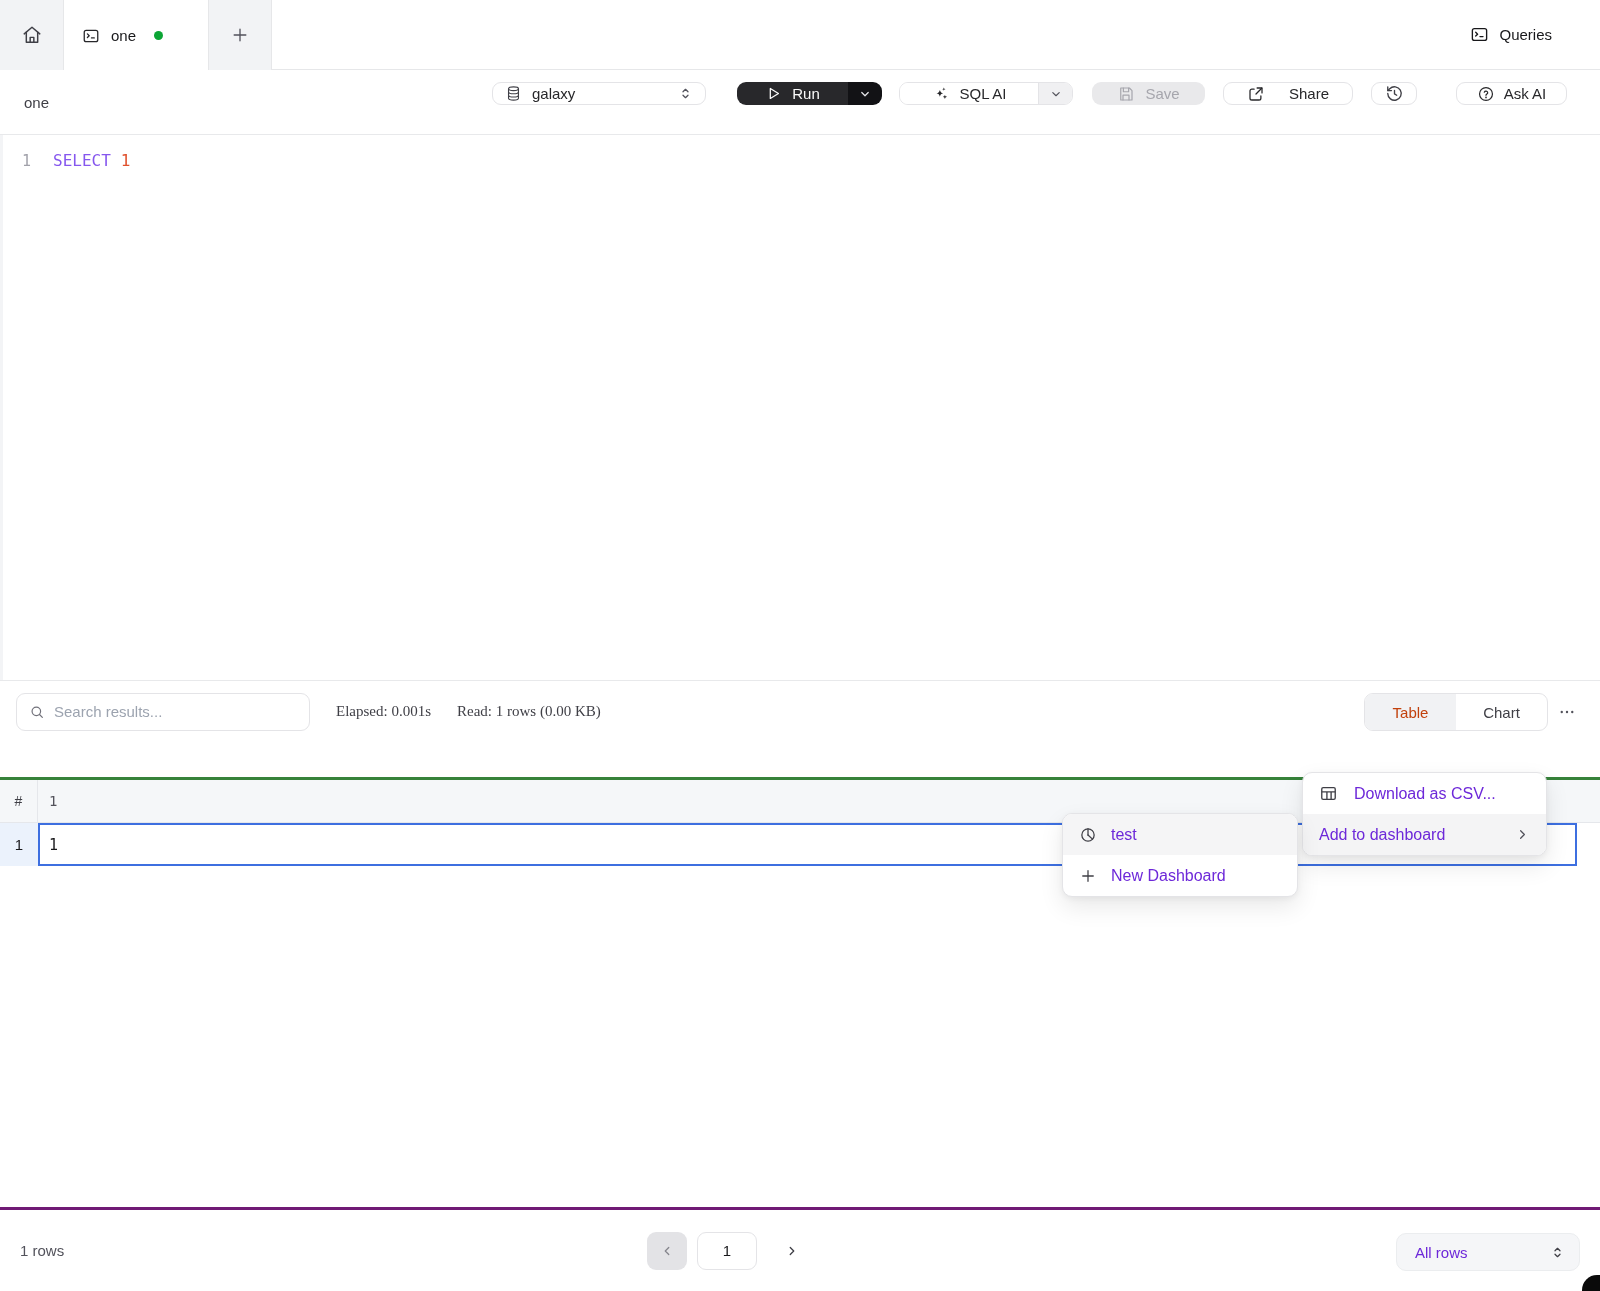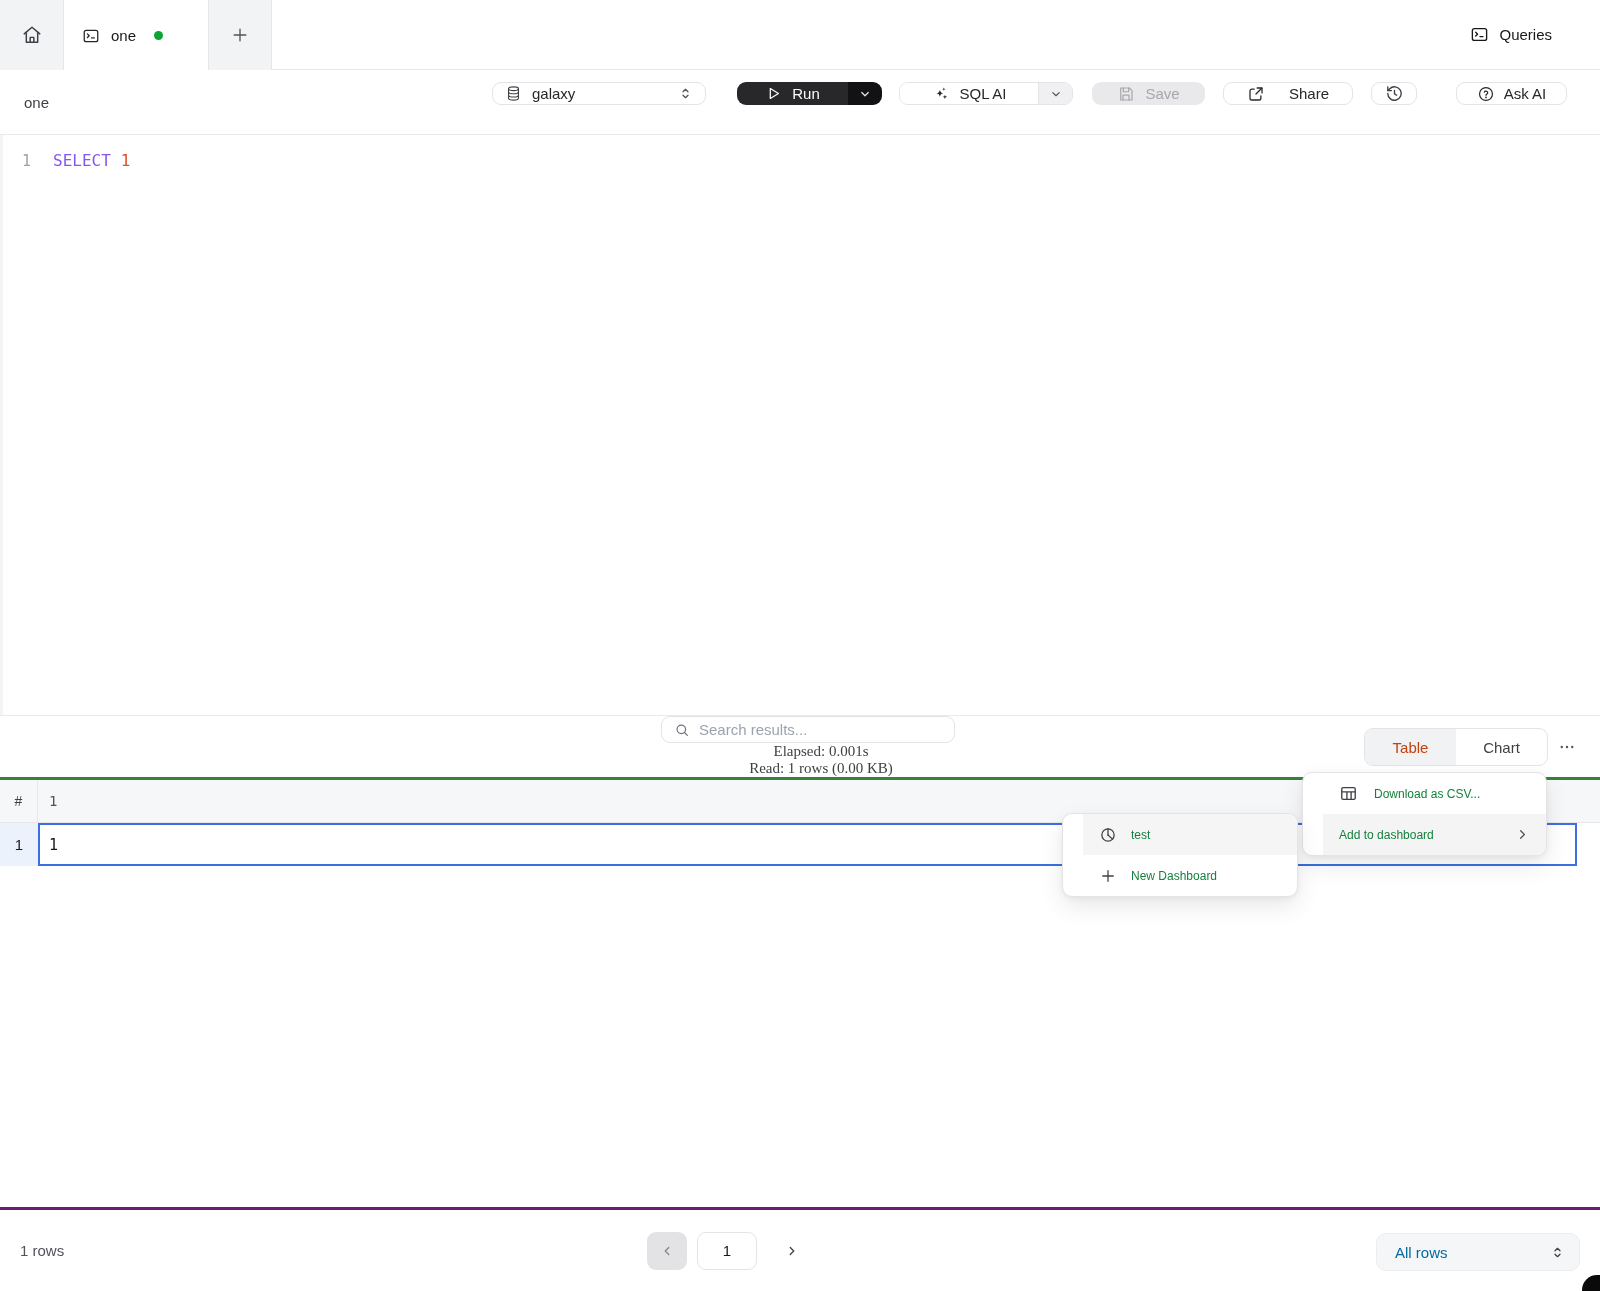--- a/index.html
+++ b/index.html
@@ -51,22 +51,22 @@
   .editor { position:absolute; top:135px; left:0; right:0; height:580px; background:#fff;
             font-family:"DejaVu Sans Mono", monospace; font-size:16px; }
   .editor::before { content:""; position:absolute; left:0; top:0; bottom:0; width:3px; background:#f3f4f6; }
   .code-line { display:flex; padding-top:15px; line-height:22px; }
   .ln { width:31px; text-align:right; color:#a1a1aa; font-size:15px; }
   .code { margin-left:22px; }
   .tok-kw { color:#8657ee; }
   .tok-num { color:#e0512d; margin-left:10px; }
 
   
-  .results-bar { position:absolute; top:715px; left:0; right:0; height:62px; background:#fff;
-                 border-top:1px solid #e8e9eb; display:flex; align-items:center; padding-left:16px;flex-direction:column; }
+  .results-bar { position:absolute; top:680px; left:0; right:0; height:62px; background:#fff;
+                 border-top:1px solid #e8e9eb; display:flex; align-items:center; padding-left:16px; }
   .search-wrap { width:294px; height:38px; border:1px solid #e4e4e7; border-radius:9px;
                  display:flex; align-items:center; padding:0 12px; gap:9px; color:#71717a; }
   .search-wrap input { flex:1; border:none; outline:none; font-size:15px; color:#18181b; background:transparent; }
   .search-wrap input::placeholder { color:#9ca3af; }
   .stat { margin-left:26px; font-size:15px; color:#3f3f46;font-family:Liberation Serif, serif; }
   .segmented { position:absolute; right:52px; top:12px; width:184px; height:38px;
                border:1px solid #e4e4e7; border-radius:9px; display:flex; overflow:hidden; background:#fff; }
   .seg { flex:1; display:flex; align-items:center; justify-content:center; font-size:15px; color:#3f3f46; }
   .seg.selected { background:#f1f2f4; color:#c2410c;text-align:center; }
   .more-btn { position:absolute; right:18px; top:18px; width:30px; height:26px;
@@ -86,42 +86,42 @@
   .td-cell { position:absolute; left:38px; top:0; width:1539px; height:100%; background:#fff;
              border:2px solid #3d6fe0; display:flex; align-items:center; padding-left:9px;
              font-family:"DejaVu Sans Mono", monospace; font-size:15px; color:#18181b; }
 
   
   .menu { position:absolute; background:#fff; border:1px solid #e4e4e7; border-radius:10px;
           box-shadow:0 10px 24px rgba(0,0,0,.09), 0 2px 6px rgba(0,0,0,.05); overflow:hidden; }
   .context-menu { left:1302px; top:772px; width:245px; z-index:10; }
   .submenu { left:1062px; top:813px; width:236px; z-index:11; }
   .menu-item { height:41px; display:flex; align-items:center; padding:0 16px; gap:16px;
-               font-size:12px; color:#15803d;margin-left:20px; }
+               font-size:16px; color:#6d28d9; }
   .menu-item .mi-icon { color:#3f3f46; }
   .menu-item.highlight { background:#f4f4f5; }
   .menu-item.subtle-highlight { background:#f5f5f6; }
   .menu-item .spacer { flex:1; }
   .submenu .menu-item { gap:14px; }
 
   
   .footer { position:absolute; top:1207px; left:0; right:0; height:84px; background:#fff;
             border-top:3px solid #701a75; }
   .row-count { position:absolute; left:20px; top:0; height:100%; display:flex; align-items:center;
                font-size:15px; color:#52525b; }
   .pagination { position:absolute; left:647px; top:0; height:100%; display:flex; align-items:center; gap:10px; }
   .page-prev { width:40px; height:38px; background:#e3e3e6; border-radius:9px; display:flex;
                align-items:center; justify-content:center; color:#85858c; cursor:default; }
   .page-box { width:60px; height:38px; background:#fff; border:1px solid #e4e4e7; border-radius:9px;
               display:flex; align-items:center; justify-content:center; font-size:15px; color:#18181b; }
   .page-next { width:34px; height:38px; display:flex; align-items:center; justify-content:center;
                color:#3f3f46; margin-left:8px; }
-  .rows-select { position:absolute; right:20px; top:23px; width:204px; height:38px; background:#f5f6f8;
+  .rows-select { position:absolute; right:20px; top:23px; width:184px; height:38px; background:#f5f6f8;
                  border:1px solid #ebedef; border-radius:10px; display:flex; align-items:center;
-                 padding:0 14px 0 18px; font-size:15px; color:#0369a1; }
+                 padding:0 14px 0 18px; font-size:15px; color:#6d28d9; }
   .rows-select .val { flex:1; text-align:left; }
   .corner { position:absolute; right:0; bottom:0; width:18px; height:16px; background:#0a0a0a;
             border-top-left-radius:15px; }
 </style>
 </head>
 <body>
 
 <div class="app">
 
   <header class="tab-bar">

